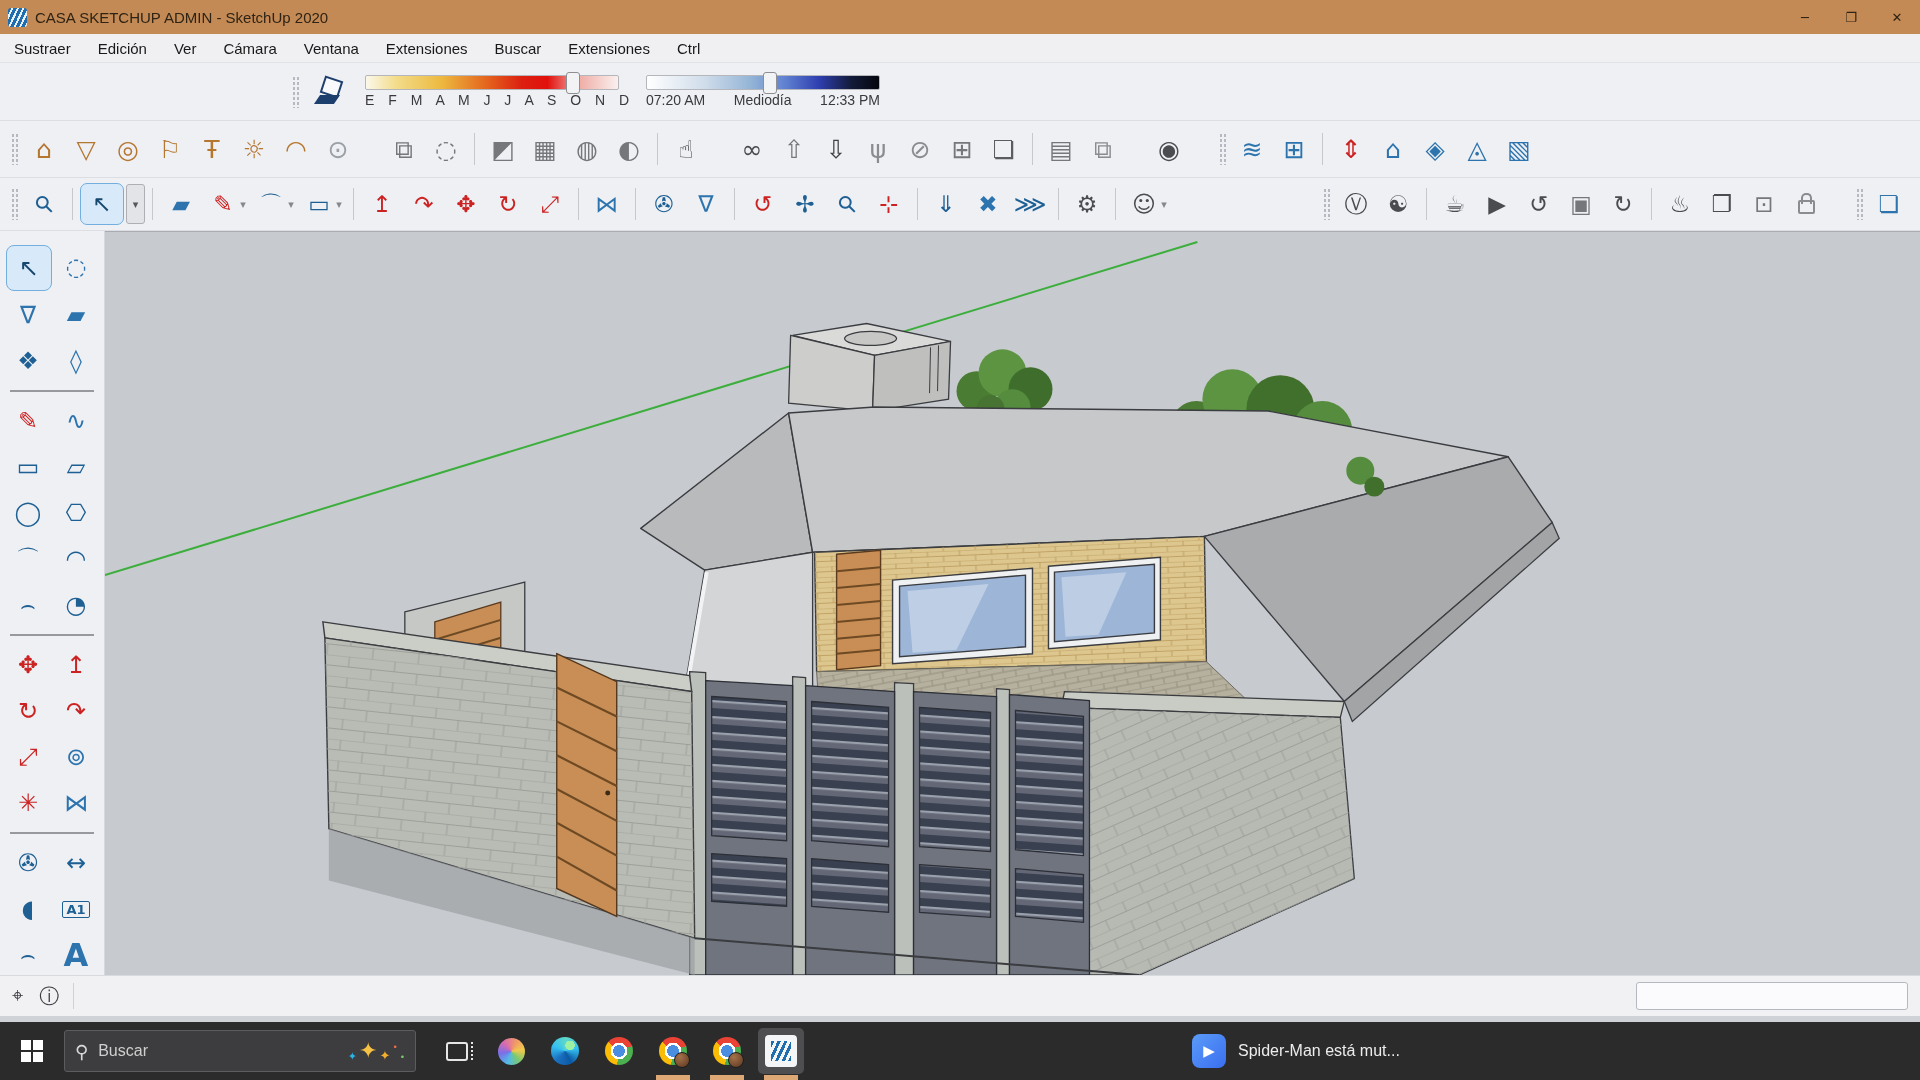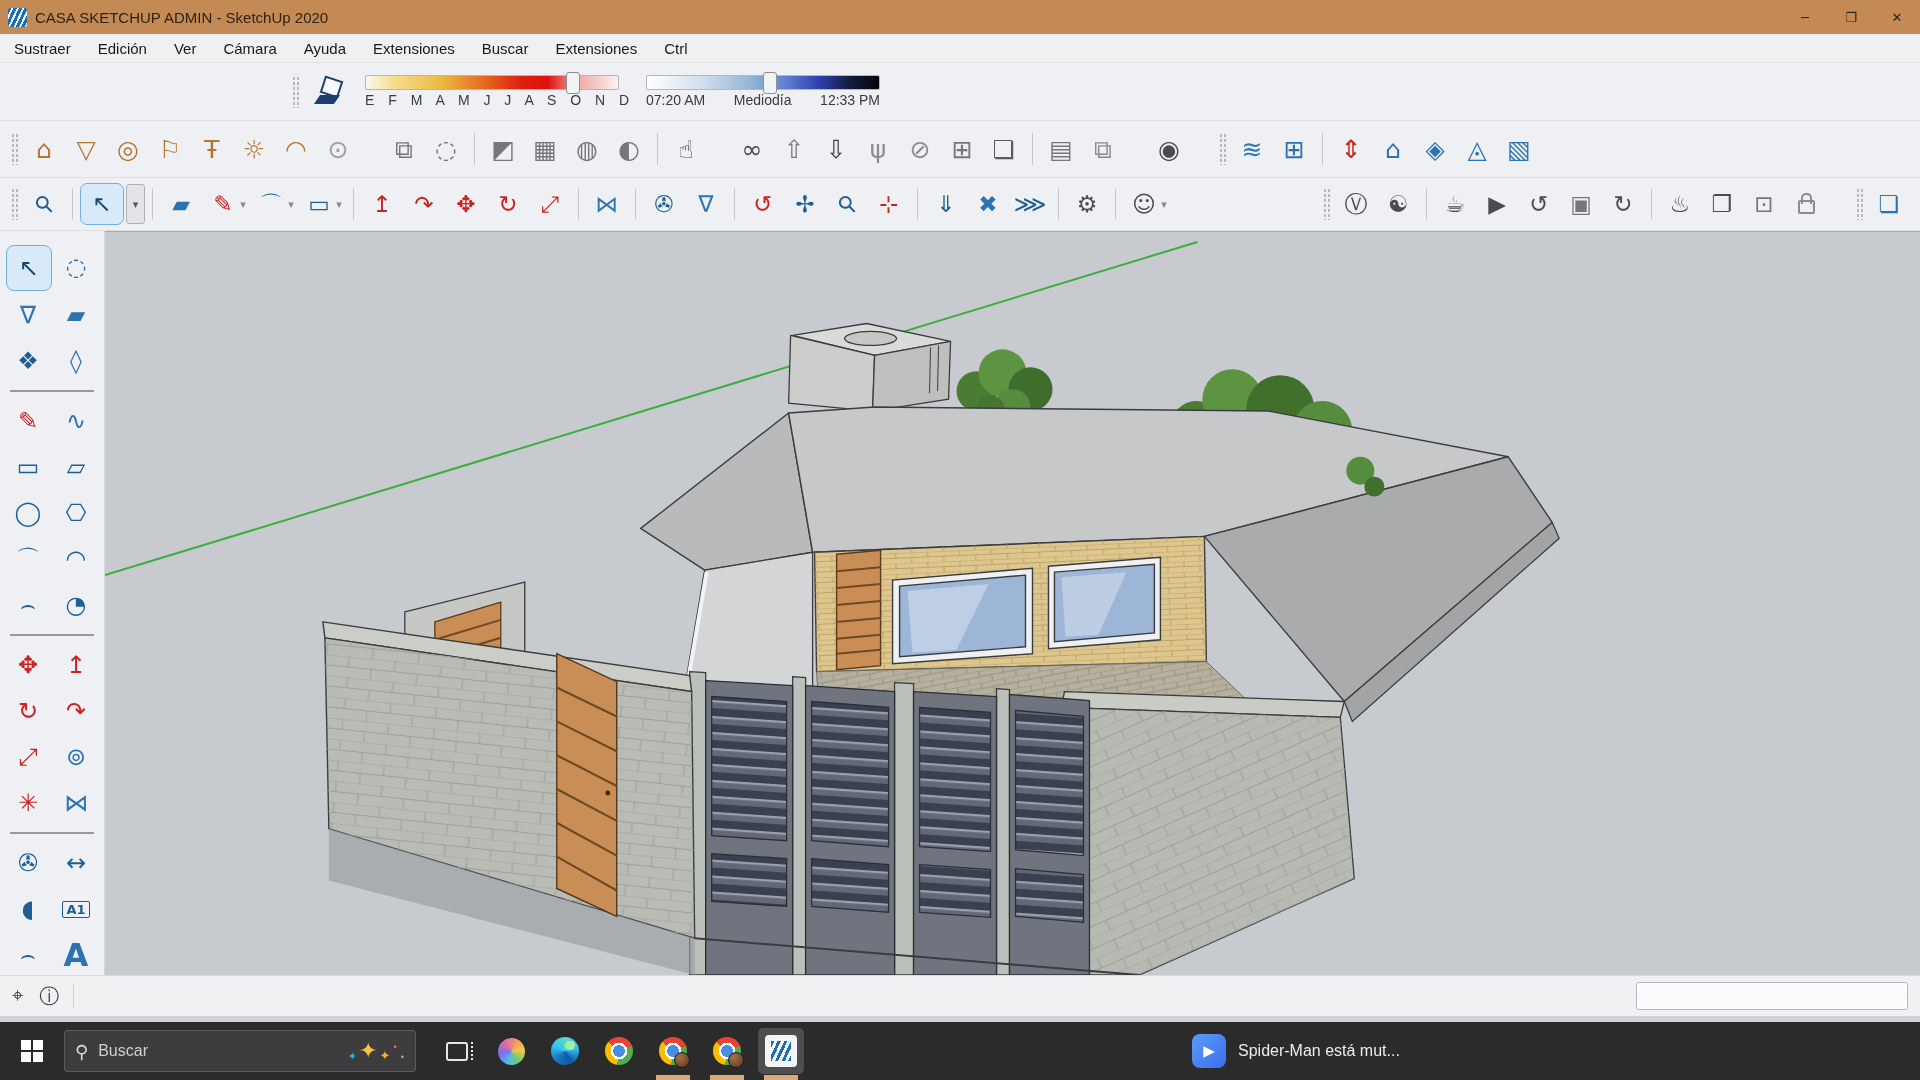--- a/index.html
+++ b/index.html
@@ -168,21 +168,21 @@
         </span>
       </div>
   </div>
 
   <div class="menubar">
 
   <span class="menu-item">Sustraer</span>
       <span class="menu-item">Edición</span>
       <span class="menu-item">Ver</span>
       <span class="menu-item">Cámara</span>
-      <span class="menu-item">Ayuda</span>
+      <span class="menu-item">Ventana</span>
       <span class="menu-item">Extensiones</span>
       <span class="menu-item">Buscar</span>
       <span class="menu-item">Extensiones</span>
       <span class="menu-item">Ctrl</span>
     </div>
 
   <div class="shadowbar">
     <span class="grip"></span>
     <span class="shadow-icon"></span>
     <div class="slider-block">

